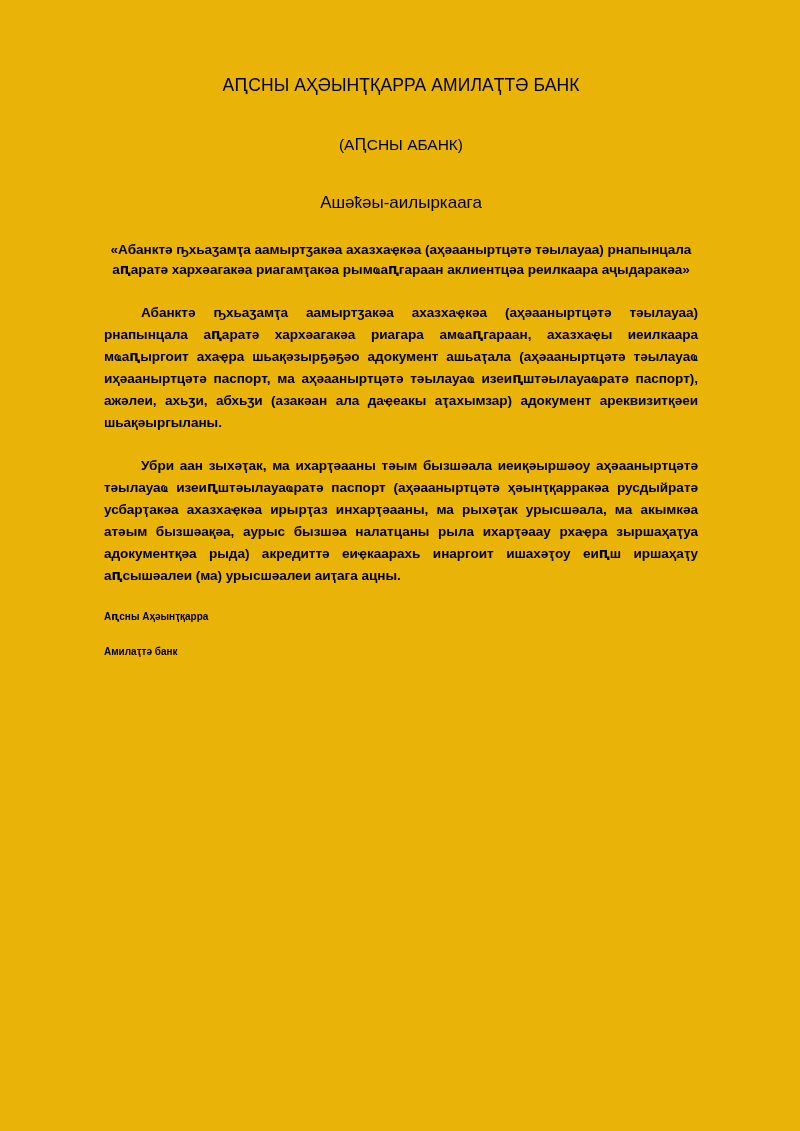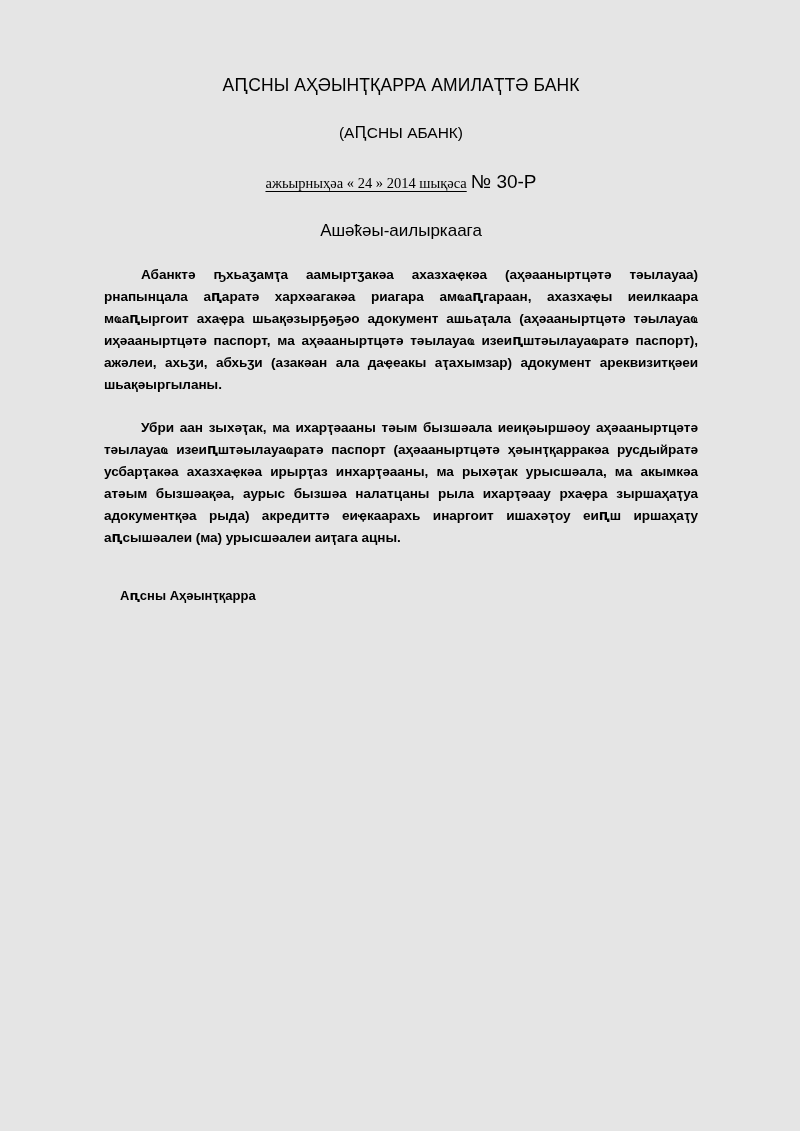--- a/index.html
+++ b/index.html
@@ -14,21 +14,21 @@
     color: #000000;
     -webkit-font-smoothing: antialiased;
   }
 
   .page {
     position: relative;
     width: 800px;
     height: 1131px;
     box-sizing: border-box;
     padding: 0;
-    background: #e5e5e5;
+    background: #eab308;
     overflow: hidden;
   }
 
   .content {
     position: absolute;
     left: 104px;
     top: 0;
     width: 594px;
   }
 
@@ -41,21 +41,21 @@
     margin: 0;
     padding-top: 74px;
     line-height: 1.3;
     white-space: nowrap;
   }
 
   .org-subtitle {
     text-align: center;
     font-size: 15.5px;
     font-weight: 400;
-    margin: 0;
+    margin: 12px;
     padding-top: 26px;
     line-height: 1.3;
   }
 
   .date-line {
     text-align: center;
     margin: 0;
     padding-top: 27px;
     line-height: 1.3;
     white-space: nowrap;
@@ -105,47 +105,46 @@
     text-indent: 37px;
     letter-spacing: -0.05px;
   }
   .body-par.first { padding-top: 22px; }
   .body-par.second { padding-top: 21px; }
 
   
   .sig-block { padding-top: 23px; }
   .sig-line {
     text-align: left;
-    font-size: 13px;
+    font-size: 10px;
     font-weight: 700;
-    margin: 16px;
+    margin: 0;
     padding-top: 22px;
     line-height: 1.3;
   }
   .sig-line.first-sig { padding-top: 0; }
 </style>
 </head>
 <body>
 
 <div class="page">
   <div class="content">
 
     <h1 class="org-title">АԤСНЫ АҲӘЫНҬҚАРРА АМИЛАҬТӘ БАНК</h1>
 
     <h2 class="org-subtitle">(АԤСНЫ АБАНК)</h2>
 
-    <p class="date-line">
-      <span class="date-underlined">ажьырныҳәа « 24 » 2014 шықәса</span><span class="doc-number">№ 30-Р</span>
-    </p>
 
     <h3 class="doc-type">Ашәҟәы-аилыркаага</h3>
 
+    <p class="subject">«Абанктә ҧхьаӡамҭа аамыртӡакәа ахазхаҿкәа (аҳәааныртцәтә тәылауаа) рнапынцала аԥаратә хархәагакәа риагамҭакәа рымҩаԥгараан аклиентцәа реилкаара аҷыдаракәа»</p>
 
     <p class="body-par first">Абанктә ҧхьаӡамҭа аамыртӡакәа ахазхаҿкәа (аҳәааныртцәтә тәылауаа) рнапынцала аԥаратә хархәагакәа риагара амҩаԥгараан, ахазхаҿы иеилкаара мҩаԥыргоит ахаҿра шьақәзырҕәҕәо адокумент ашьаҭала (аҳәааныртцәтә тәылауаҩ иҳәааныртцәтә паспорт, ма аҳәааныртцәтә тәылауаҩ изеиԥштәылауаҩратә паспорт), ажәлеи, ахьӡи, абхьӡи (азакәан ала даҿеакы аҭахымзар) адокумент ареквизитқәеи шьақәыргыланы.</p>
 
     <p class="body-par second">Убри аан зыхәҭак, ма ихарҭәааны тәым бызшәала иеиқәыршәоу аҳәааныртцәтә тәылауаҩ изеиԥштәылауаҩратә паспорт (аҳәааныртцәтә ҳәынҭқарракәа русдыйратә усбарҭакәа ахазхаҿкәа ирырҭаз инхарҭәааны, ма рыхәҭак урысшәала, ма акымкәа атәым бызшәақәа, аурыс бызшәа налатцаны рыла ихарҭәаау рхаҿра зыршаҳаҭуа адокументқәа рыда) акредиттә еиҿкаарахь инаргоит ишахәҭоу еиԥш иршаҳаҭу аԥсышәалеи (ма) урысшәалеи аиҭага ацны.</p>
 
     <div class="sig-block">
       <p class="sig-line first-sig">Аԥсны Аҳәынҭқарра</p>
+      <p class="sig-line">Амилаҭтә банк</p>
     </div>
 
   </div>
 </div>
 
 </body></html>

